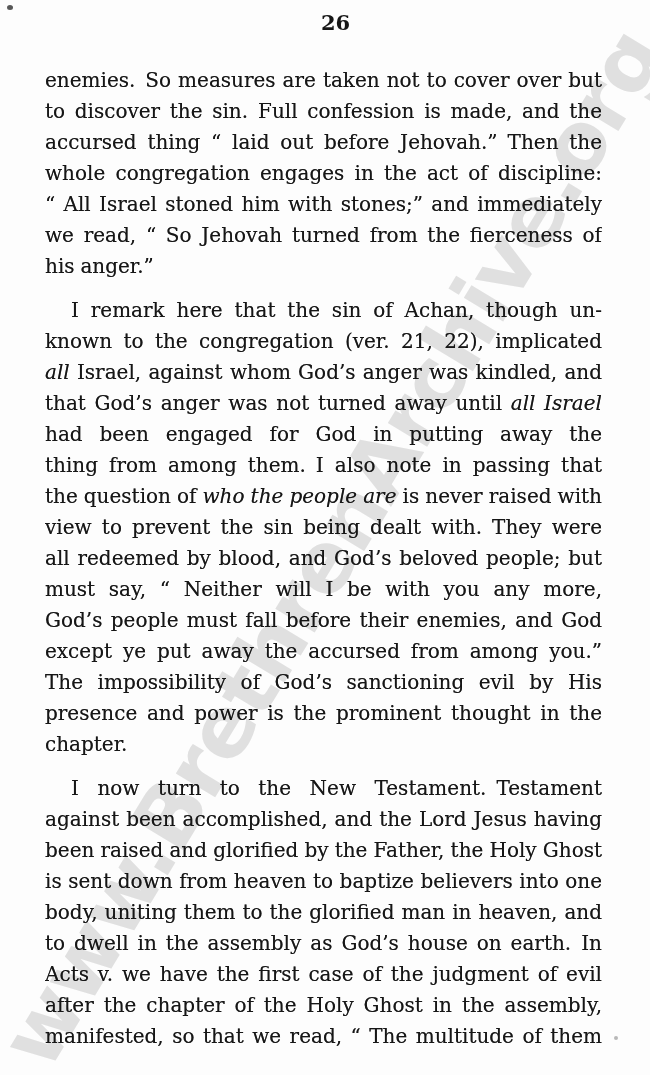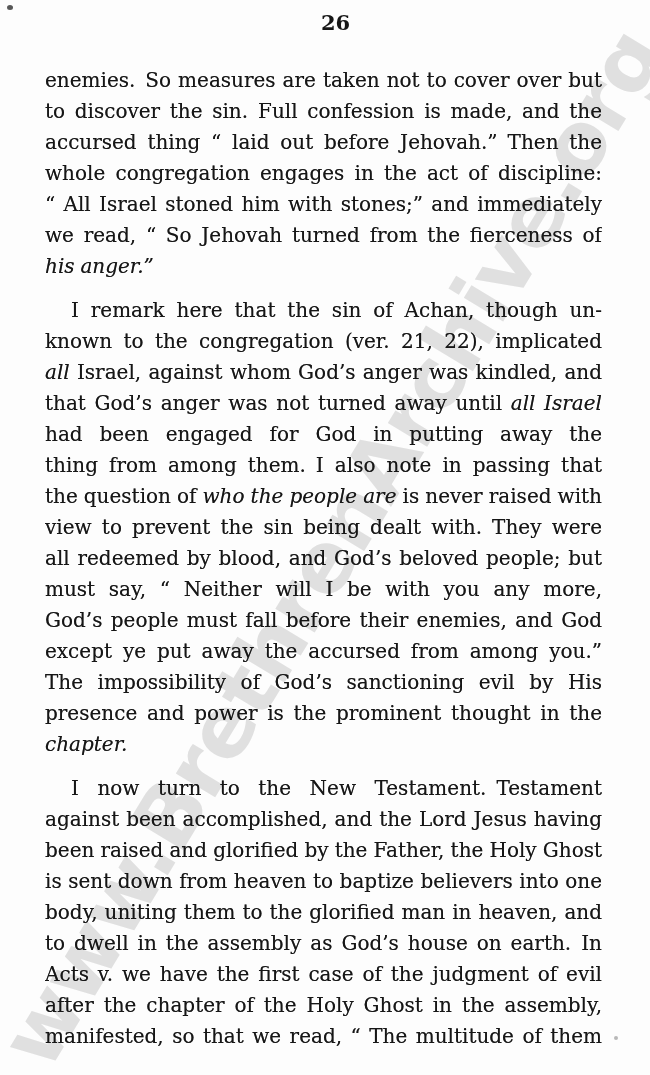--- a/index.html
+++ b/index.html
@@ -36,21 +36,21 @@
     z-index: 1;
     text-shadow: 0 0 0.4px rgba(0,0,0,0.55); 
     word-spacing: -0.5px;
   }
   .paragraph { margin: 13px; }
   .line {
     text-align: justify;
     text-align-last: justify;
     height: 31px; overflow: hidden;
   }
-  .line.nojust { text-align-last: left; font-style: italic; }
+  .line.nojust { text-align-last: left; }
   .line.indent { padding-left: 26px; }
   .seg.it { font-style: italic; }
   .speck { position: absolute; border-radius: 50%; z-index: 2; }
   .speck-tl { left: 7px; top: 5px; width: 6px; height: 5px; background: #3a3a3a; opacity: .85; }
   .speck-br { left: 614px; top: 1036px; width: 4px; height: 4px; background: #8a8a8a; opacity: .6; }
 </style>
 </head>
 <body>
 
 <div class="page">

